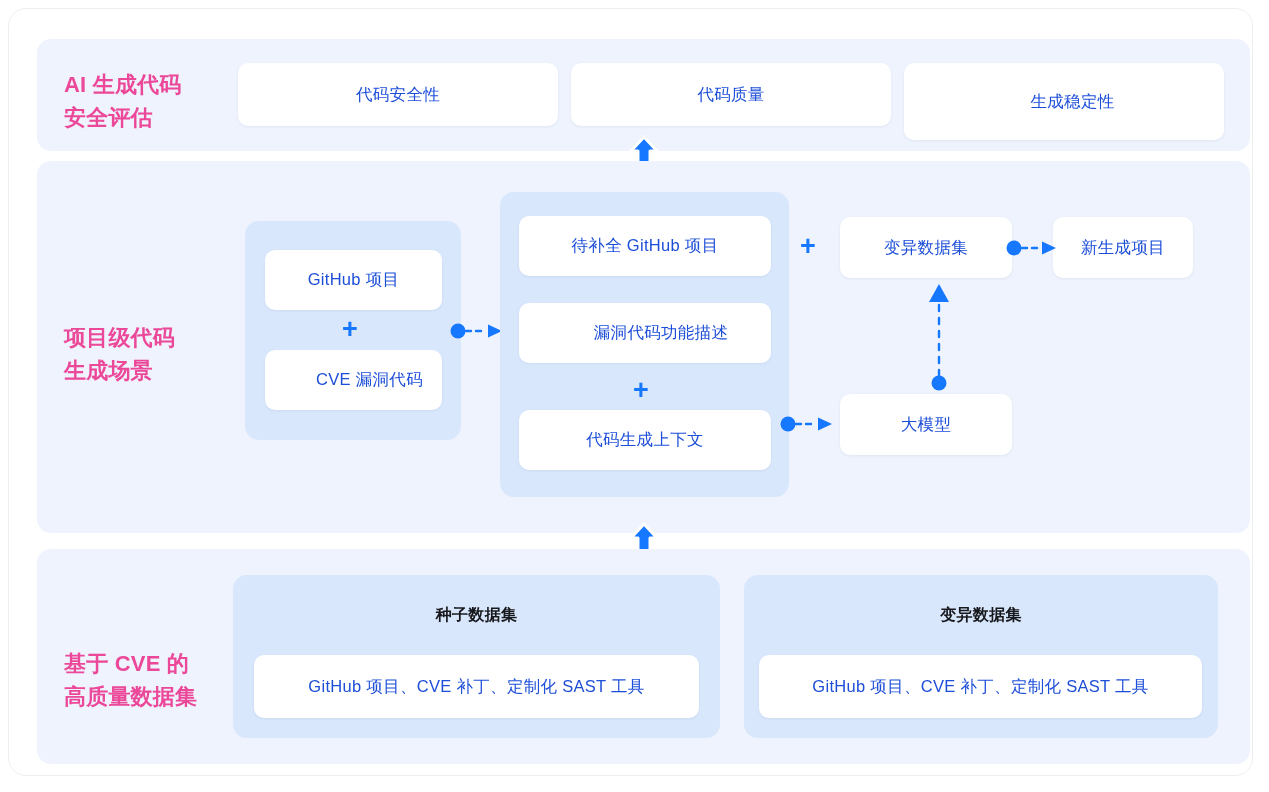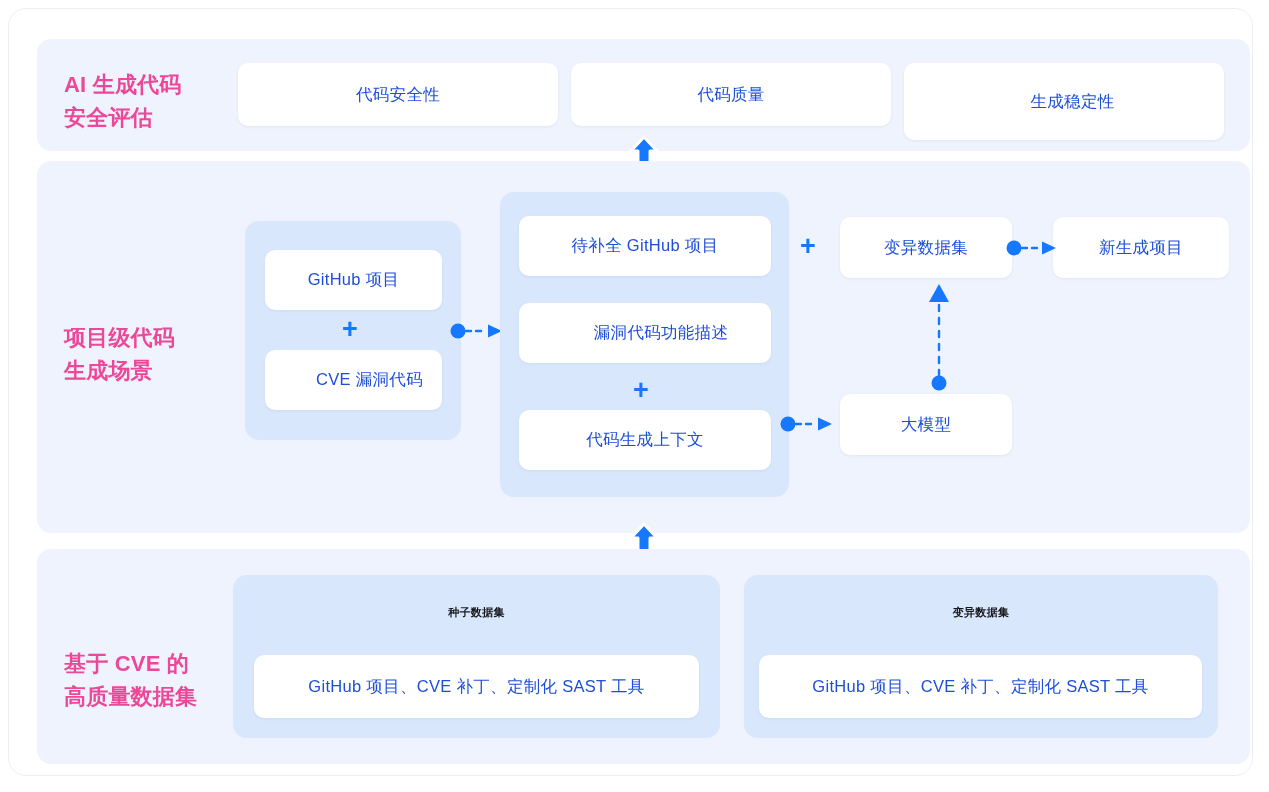--- a/index.html
+++ b/index.html
@@ -91,32 +91,32 @@
   .group-prompt { left: 491px; top: 183px; width: 289px; height: 305px; }
 
   .card-github  { left: 256px; top: 241px; width: 177px; height: 60px; }
   .card-cve     { left: 256px; top: 341px; width: 177px; height: 60px; padding-left: 32px; }
 
   .card-repo    { left: 510px; top: 207px; width: 252px; height: 60px; }
   .card-desc    { left: 510px; top: 294px; width: 252px; height: 60px; padding-left: 32px; }
   .card-context { left: 510px; top: 401px; width: 252px; height: 60px; }
 
   .card-gencode { left: 831px;  top: 208px; width: 172px; height: 61px; }
-  .card-newproj { left: 1044px; top: 208px; width: 176px; height: 61px; }
+  .card-newproj { left: 1044px; top: 208px; width: 140px; height: 61px; }
   .card-llm     { left: 831px;  top: 385px; width: 172px; height: 61px; }
 
   
   .group-seed   { left: 224px; top: 566px; width: 487px; height: 163px; }
   .group-mutate { left: 735px; top: 566px; width: 474px; height: 163px; }
 
   .group-title {
     position: absolute;
     width: 100%;
     text-align: center;
-    font-size: 11px;
+    font-size: 16px;
     font-weight: bold;
     color: #17181c;
     letter-spacing: .3px;
   }
   .group-title.seed   { top: 30px; }
   .group-title.mutate { top: 30px; }
 
   .card-seed-items   { left: 245px; top: 646px; width: 445px; height: 63px; }
   .card-mutate-items { left: 750px; top: 646px; width: 443px; height: 63px; }
 

